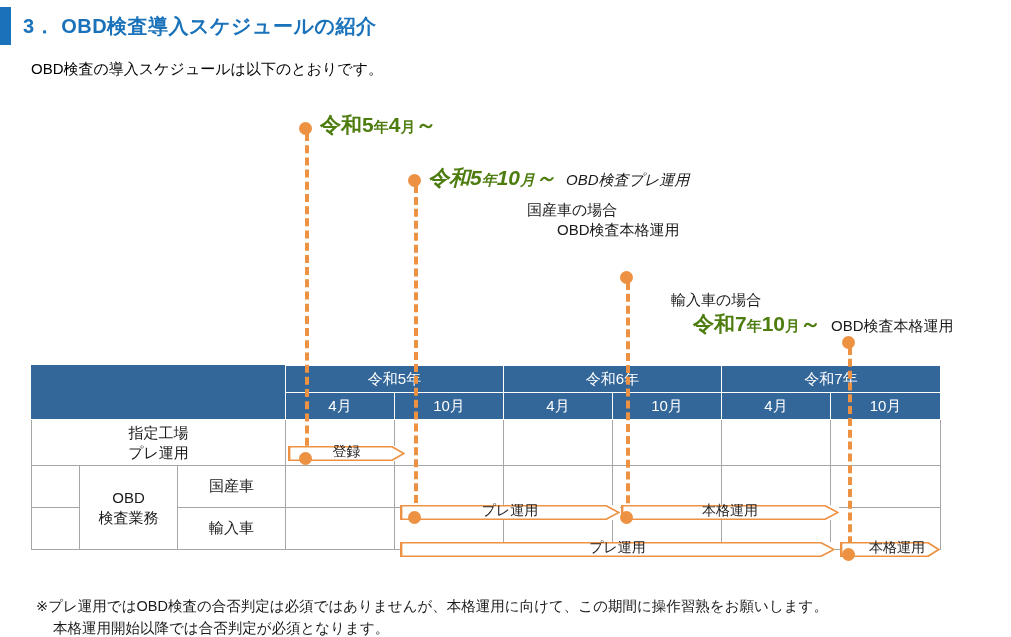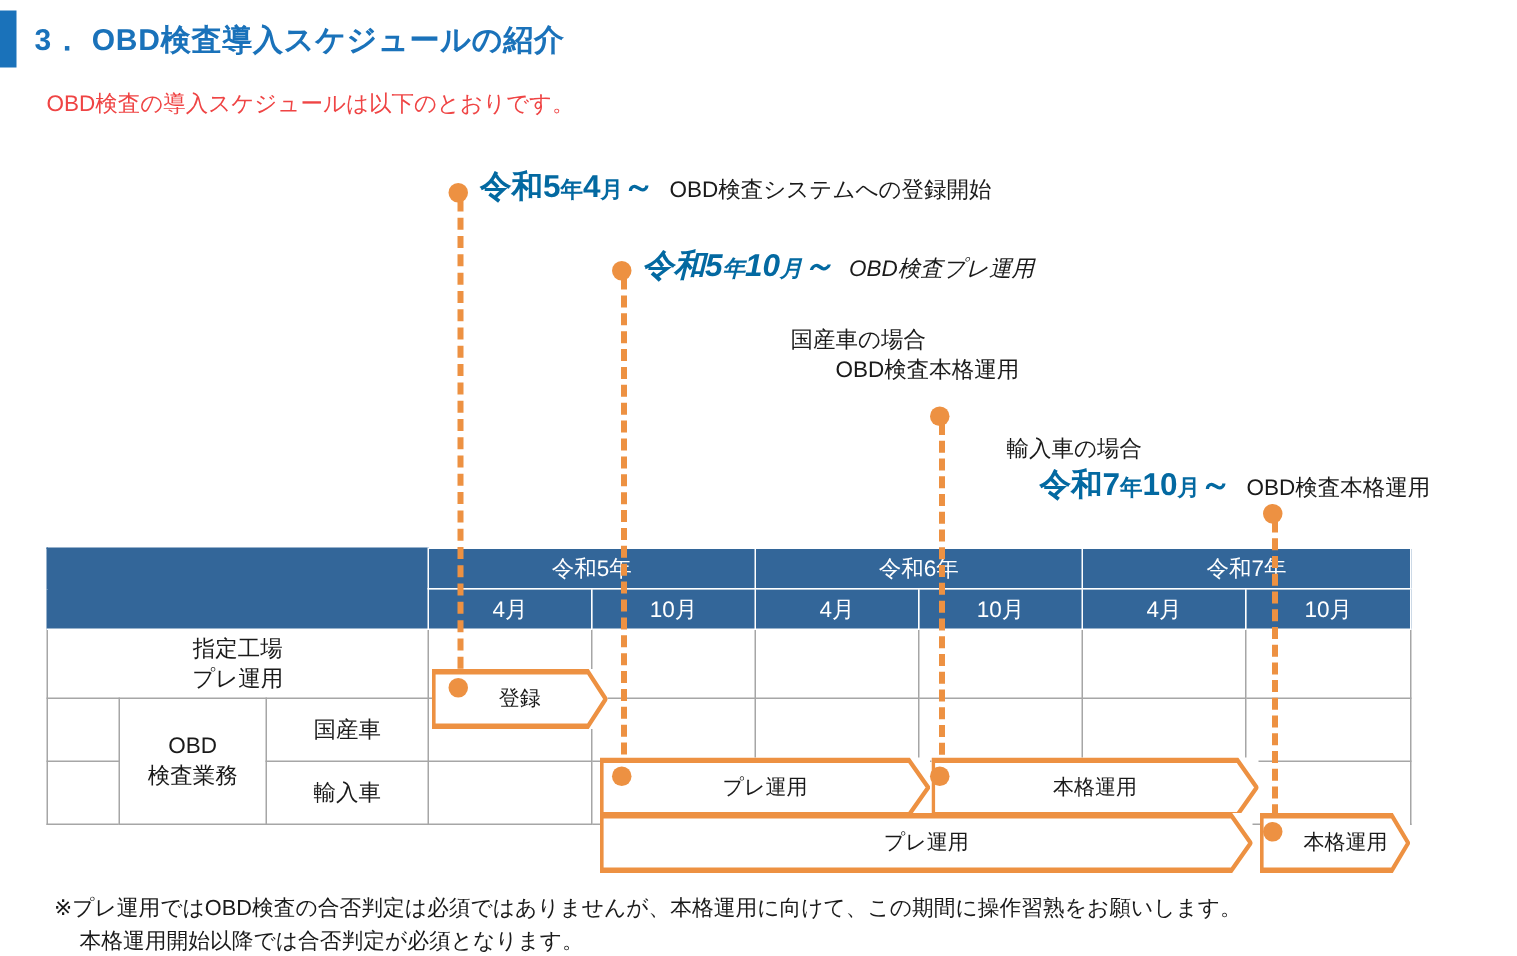--- a/index.html
+++ b/index.html
@@ -41,21 +41,21 @@
     color: #1a72ba;
     letter-spacing: 0.5px;
     white-space: nowrap;
   }
 
   .lead {
     position: absolute;
     left: 31px;
     top: 60px;
     font-size: 15px;
-    color: #ef4444;
+    color: #000000;
     white-space: nowrap;
   }
 
   
   .callout {
     position: absolute;
     white-space: nowrap;
     line-height: 1.25;
   }
   .callout .sub {
@@ -65,21 +65,21 @@
     margin-bottom: 1px;
   }
   .callout .rowline {
     display: flex;
     align-items: baseline;
     white-space: nowrap;
   }
   .callout .era {
     font-size: 21px;
     font-weight: bold;
-    color: #0369a1;
+    color: #4d7c0f;
     white-space: nowrap;
   }
   .callout .era .small {
     font-size: 15px;
   }
   .callout .desc {
     font-size: 15px;
     color: #1a1a1a;
     margin-left: 10px;
     white-space: nowrap;
@@ -153,25 +153,25 @@
     white-space: nowrap;
   }
   .grid-cell { }
   .row-a { height: 46px; }
   .row-b { height: 42px; }
   .row-c { height: 42px; }
 
   
   .bar {
     position: absolute;
-    height: 40px;
+    height: 15px;
     background: #ffffff;
     z-index: 3;
     display: flex;
-    align-items: center;
+    align-items: flex-end;
     justify-content: center;
     font-size: 14px;
     color: #1a1a1a;
     white-space: nowrap;
     box-sizing: border-box;
   }
   .bar .bar-svg {
     position: absolute;
     left: 0;
     top: 0;
@@ -206,32 +206,31 @@
   <div class="heading">
     <div class="heading-bar"></div>
     <div class="heading-text">3． OBD検査導入スケジュールの紹介</div>
   </div>
 
   <div class="lead">OBD検査の導入スケジュールは以下のとおりです。</div>
 
   <div class="callout" style="left:320px; top:112px;">
     <div class="rowline">
       <span class="era">令和5<span class="small">年</span>4<span class="small">月</span>～</span>
-      <span class="desc">OBD検査システムへの登録開始</span>
     </div>
   </div>
 
   <div class="callout" style="left:428px; top:165px;font-style:italic;">
     <div class="rowline">
       <span class="era">令和5<span class="small">年</span>10<span class="small">月</span>～</span>
       <span class="desc">OBD検査プレ運用</span>
     </div>
   </div>
 
-  <div class="callout" style="left:527px; top:218px;">
+  <div class="callout" style="left:527px; top:201px;">
     <span class="sub">国産車の場合</span>
     <div class="rowline" style="margin-left:20px;">
       <span class="desc">OBD検査本格運用</span>
     </div>
   </div>
 
   <div class="callout" style="left:671px; top:291px;">
     <span class="sub">輸入車の場合</span>
     <div class="rowline" style="margin-left:22px;">
       <span class="era">令和7<span class="small">年</span>10<span class="small">月</span>～</span>

